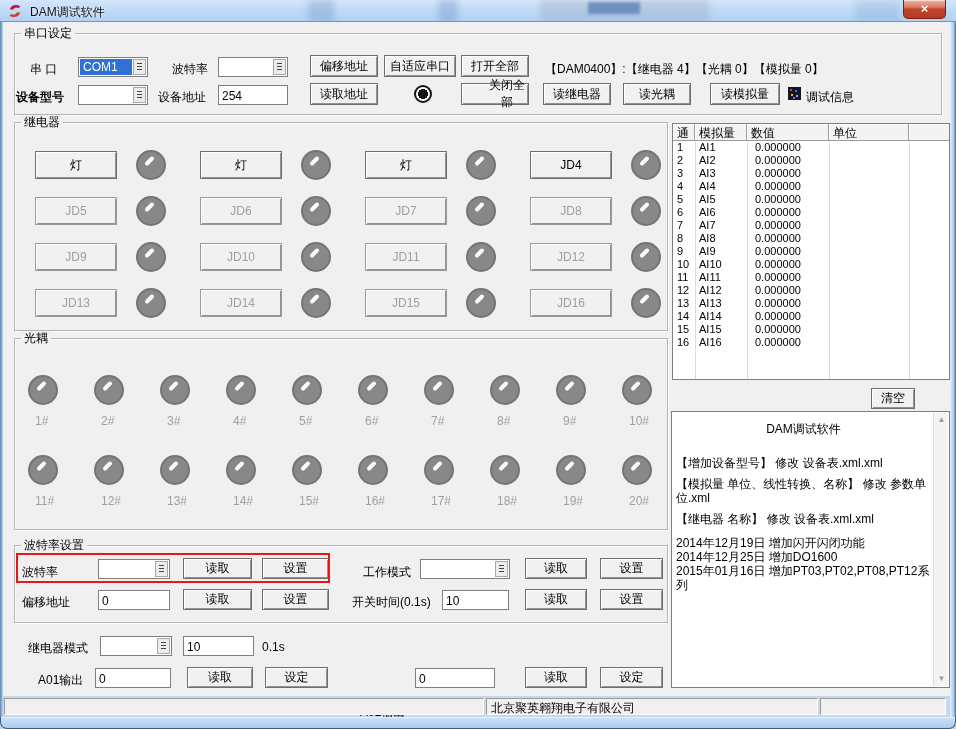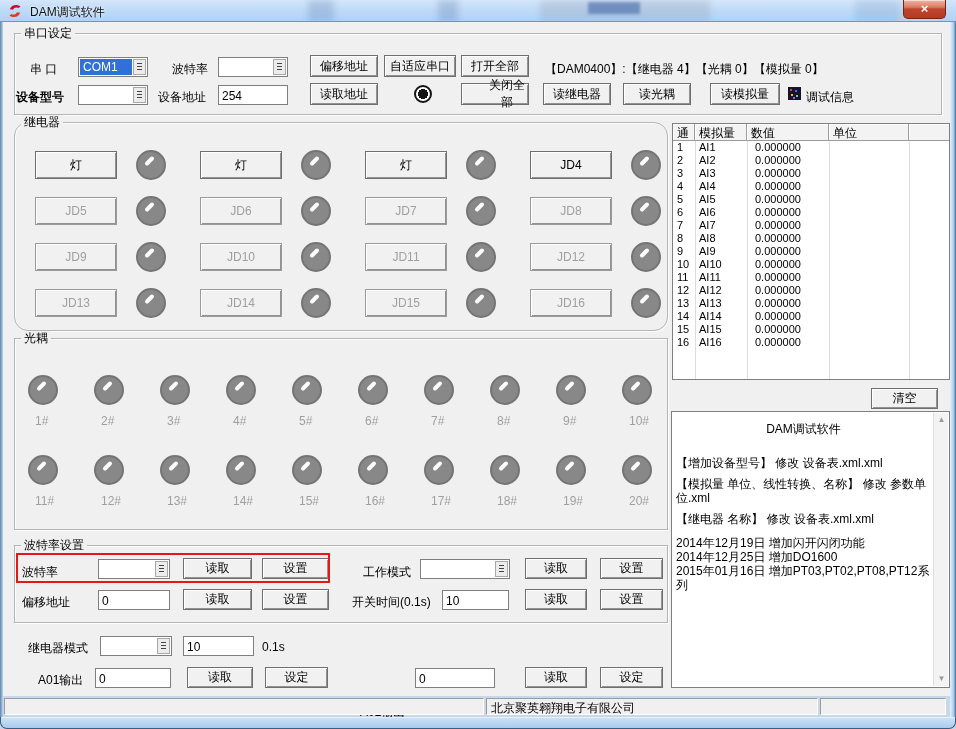--- a/index.html
+++ b/index.html
@@ -157,21 +157,21 @@
   <input class="input" style="left: 218px; top: 85px; width: 70px;" value="254">
   <button class="btn" style="left:310px;top:83px;width:68px;height:22px;">读取地址</button>
   <div class="radio-ind"></div>
   <button class="btn" style="left:461px;top:83px;width:68px;height:22px;padding-left:24px;">关闭全部</button>
   <button class="btn" style="left:543px;top:83px;width:68px;height:22px;">读继电器</button>
   <button class="btn" style="left:623px;top:83px;width:68px;height:22px;">读光耦</button>
   <button class="btn" style="left:710px;top:83px;width:70px;height:22px;">读模拟量</button>
   <div class="dbg-icon"></div>
   <span class="lbl" style="left:806px;top:89px;">调试信息</span>
 
-  <div class="group" style="left:14px;top:122px;width:654px;height:209px;border-radius:14px;">
+  <div class="group" style="left:14px;top:122px;width:654px;height:209px;">
     <span class="gtitle">继电器</span>
     <div class="relay-grid">
 
     <div class="relay-cell">
           <div class="rbtn">灯</div>
           <div class="led"></div>
         </div>
         <div class="relay-cell">
           <div class="rbtn">灯</div>
           <div class="led"></div>
@@ -428,21 +428,21 @@
           <div class="led"></div>
           <div class="opto-label">19#</div>
         </div>
         <div class="opto-cell">
           <div class="led"></div>
           <div class="opto-label">20#</div>
         </div>
       </div>
   </div>
 
-  <button class="btn" style="left:871px;top:388px;width:67px;height:21px;">清空</button>
+  <button class="btn" style="left:871px;top:388px;width:44px;height:21px;">清空</button>
   <div class="infobox">
     <div class="info-content">
       <div class="info-title">DAM调试软件</div>
       <div>
 
       <p>【增加设备型号】 修改  设备表.xml.xml</p>
           <p>【模拟量 单位、线性转换、名称】 修改 参数单位.xml</p>
           <p>【继电器 名称】 修改  设备表.xml.xml</p>
         </div>
       <div class="changelog">

